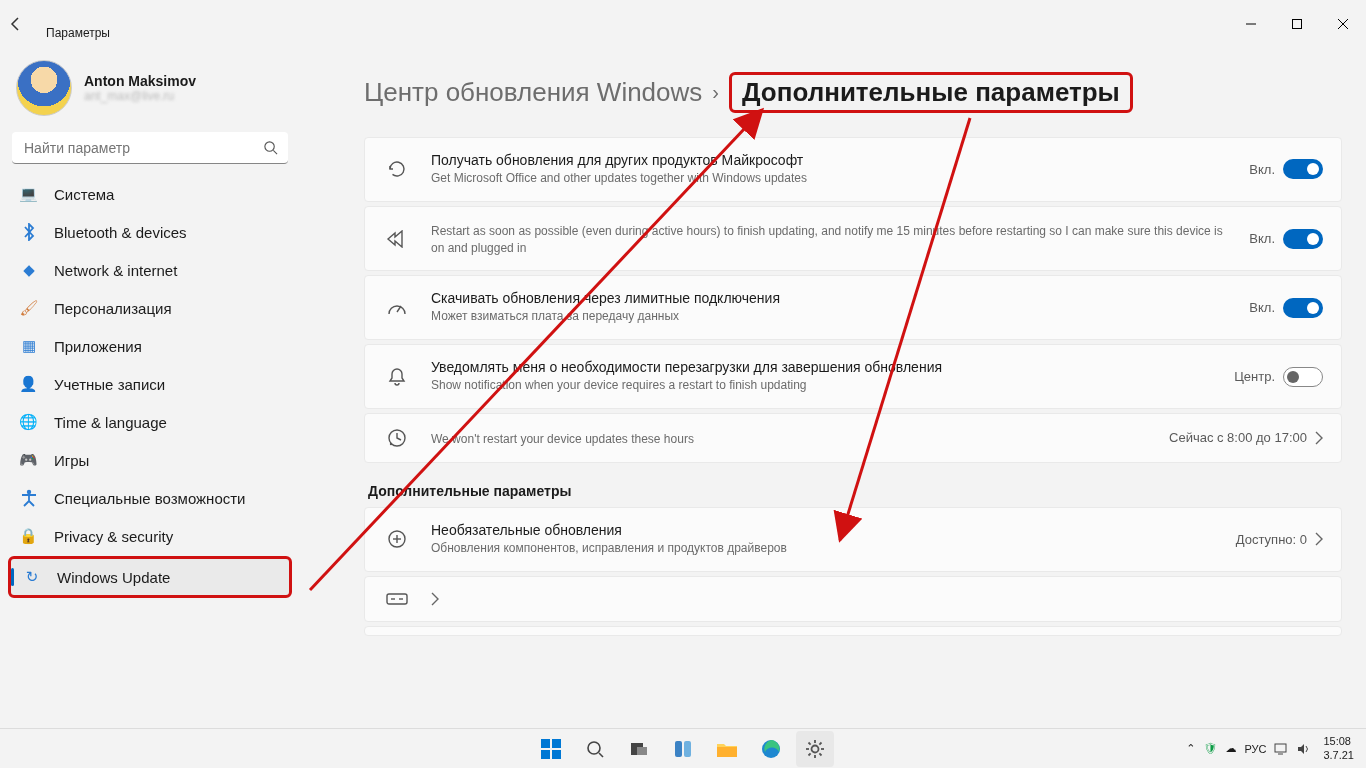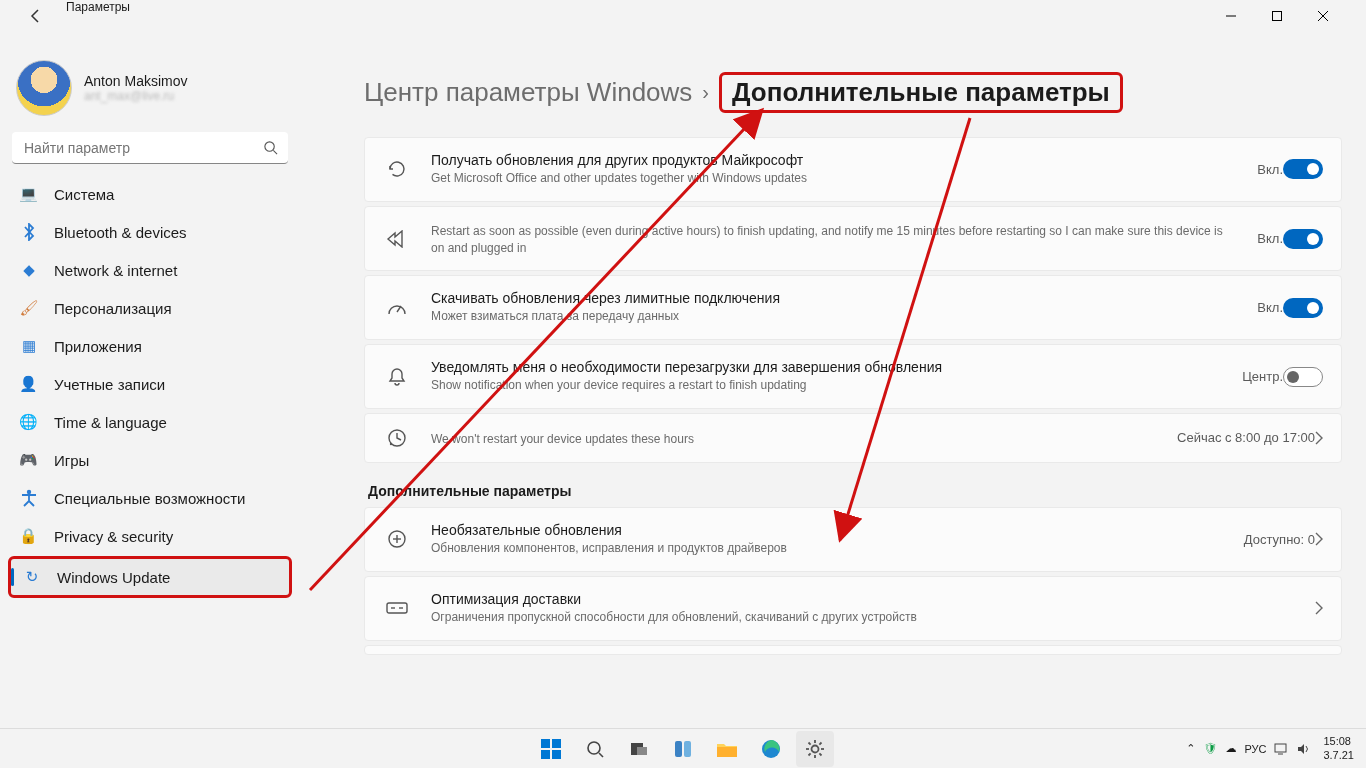--- a/index.html
+++ b/index.html
@@ -1,26 +1,26 @@
 <!DOCTYPE html>
 <html><head>
 <meta charset="utf-8">
 <style>
 *{box-sizing:border-box;margin:0;padding:0;font-family:"Segoe UI",Tahoma,sans-serif}
 body{background:#f3f3f3;width:1366px;height:768px;overflow:hidden;position:relative;color:#1b1b1b;font-size:14px}
-.titlebar{display:flex;align-items:flex-start;height:40px;padding:0 20px}
+.titlebar{display:flex;align-items:flex-end;height:40px;padding:0 0}
 .back-btn{width:32px;height:32px;display:flex;align-items:center;justify-content:center;border-radius:4px;cursor:pointer}
 .app-title{margin-left:14px;font-size:12px}
 .win-controls{margin-left:auto;display:flex}
 .win-btn{width:46px;height:32px;display:flex;align-items:center;justify-content:center;cursor:pointer}
 .layout{display:flex;height:calc(100% - 40px - 40px)}
 .sidebar{width:300px;padding:4px 8px 0 8px;flex-shrink:0}
 .profile{display:flex;align-items:center;gap:12px;padding:16px 8px 12px 8px}
 .avatar{width:56px;height:56px;border-radius:50%;background:radial-gradient(circle at 50% 35%,#f7d9a8 30%,#3a70c4 30% 60%,#f3d24e 60%);border:1px solid #ccc}
-.profile-name{font-weight:400;font-size:14px}
+.profile-name{font-weight:700;font-size:14px}
 .profile-email{font-size:12px;color:#bcbcbc;filter:blur(1.5px)}
 .search-wrap{position:relative;margin:4px 4px 12px 4px}
 .search-input{width:100%;height:32px;border:none;border-bottom:1px solid #868686;border-radius:4px;background:#fff;padding:0 36px 0 12px;font-size:14px;outline:none}
 .search-icon{position:absolute;right:10px;top:8px;color:#555}
 .nav{display:flex;flex-direction:column;gap:2px;margin-top:6px}
 .nav-item{display:flex;align-items:center;gap:16px;padding:9px 12px;border-radius:4px;cursor:pointer}
 .nav-item.active{background:#eaeaea;position:relative}
 .nav-item.active::before{content:"";position:absolute;left:0;top:9px;bottom:9px;width:3px;background:#0067c0;border-radius:3px}
 .nav-icon{width:18px;height:18px;display:flex;align-items:center;justify-content:center;font-size:15px}
 .nav-label{font-size:15px}
@@ -28,21 +28,21 @@
 .content{flex:1;padding:8px 24px 0 64px;overflow:auto}
 .breadcrumb{display:flex;align-items:center;gap:10px;margin-top:24px;margin-bottom:24px}
 .bc-parent{font-size:26px;color:#6d6d6d}
 .bc-sep{font-size:20px;color:#6d6d6d}
 .bc-current{font-size:26px;font-weight:600;padding:2px 10px}
 .card{background:#fbfbfb;border:1px solid #e9e9e9;border-radius:4px;margin-bottom:4px;display:flex;align-items:center;padding:14px 18px;gap:20px}
 .card-icon{width:28px;display:flex;align-items:center;justify-content:center;color:#4b4b4b;flex-shrink:0}
 .card-body{flex:1;min-width:0}
 .card-title{font-size:14px;color:#1b1b1b}
 .card-sub{font-size:12px;color:#6b6b6b;margin-top:2px;line-height:1.4}
-.card-right{display:flex;align-items:center;gap:0;color:#5a5a5a;font-size:13px}
+.card-right{display:flex;align-items:center;gap:8px;color:#5a5a5a;font-size:13px}
 .toggle{width:40px;height:20px;border-radius:10px;position:relative;background:#0067c0}
 .toggle::after{content:"";position:absolute;width:12px;height:12px;background:#fff;border-radius:50%;top:4px;right:4px}
 .toggle.off{background:#fff;border:1px solid #888}
 .toggle.off::after{background:#666;left:3px;right:auto;top:3px}
 .chev{color:#6b6b6b}
 .sect-head{font-size:14px;font-weight:600;margin:20px 0 8px 4px}
 .taskbar{position:absolute;bottom:0;left:0;right:0;height:40px;background:#f3f3f3;border-top:1px solid #dcdcdc;display:flex;align-items:center}
 .tb-center{position:absolute;left:50%;transform:translateX(-50%);display:flex;gap:6px}
 .tb-btn{width:38px;height:36px;display:flex;align-items:center;justify-content:center;border-radius:4px;cursor:pointer}
 .tb-right{margin-left:auto;display:flex;align-items:center;gap:8px;padding-right:8px;font-size:11px}
@@ -167,21 +167,21 @@
           <span class="nav-icon">
             <span style="color:#2b7cd3">↻</span>
           </span>
           <span class="nav-label">Windows Update</span>
         </div>
       </nav>
   </aside>
 
   <main class="content">
     <div class="breadcrumb">
-      <span class="bc-parent">Центр параметры Windows</span>
+      <span class="bc-parent">Центр обновления Windows</span>
       <span class="bc-sep">›</span>
       <span class="bc-current hi-red">Дополнительные параметры</span>
     </div>
     <div id="cards1">
         <div class="card">
           <div class="card-icon">
             <svg width="20" height="20" viewBox="0 0 20 20">
               <path d="M3 10 a7 7 0 1 1 2.5 5.4" stroke="#555" stroke-width="1.4" fill="none"></path>
               <polyline points="3,7 3,10 6,10" stroke="#555" stroke-width="1.4" fill="none"></polyline>
             </svg>
@@ -285,24 +285,20 @@
             </span>
           </div>
         </div>
         <div class="card">
           <div class="card-icon">
             <svg width="22" height="16" viewBox="0 0 22 16">
               <rect x="1" y="3" width="20" height="10" rx="2" stroke="#555" stroke-width="1.4" fill="none"></rect>
               <line x1="5" y1="8" x2="9" y2="8" stroke="#555" stroke-width="1.4" fill="none"></line>
               <line x1="13" y1="8" x2="17" y2="8" stroke="#555" stroke-width="1.4" fill="none"></line>
             </svg>
-          </div>
-          <div class="card-body">
-            <div class="card-title">Оптимизация доставки</div>
-            <div class="card-sub">Ограничения пропускной способности для обновлений, скачиваний с других устройств</div>
           </div>
           <div class="card-right">
             <span class="chev">
               <svg width="8" height="14">
                 <path d="M1 1 L7 7 L1 13" stroke="#666" fill="none" stroke-width="1.4"></path>
               </svg>
             </span>
           </div>
         </div>
       </div>

